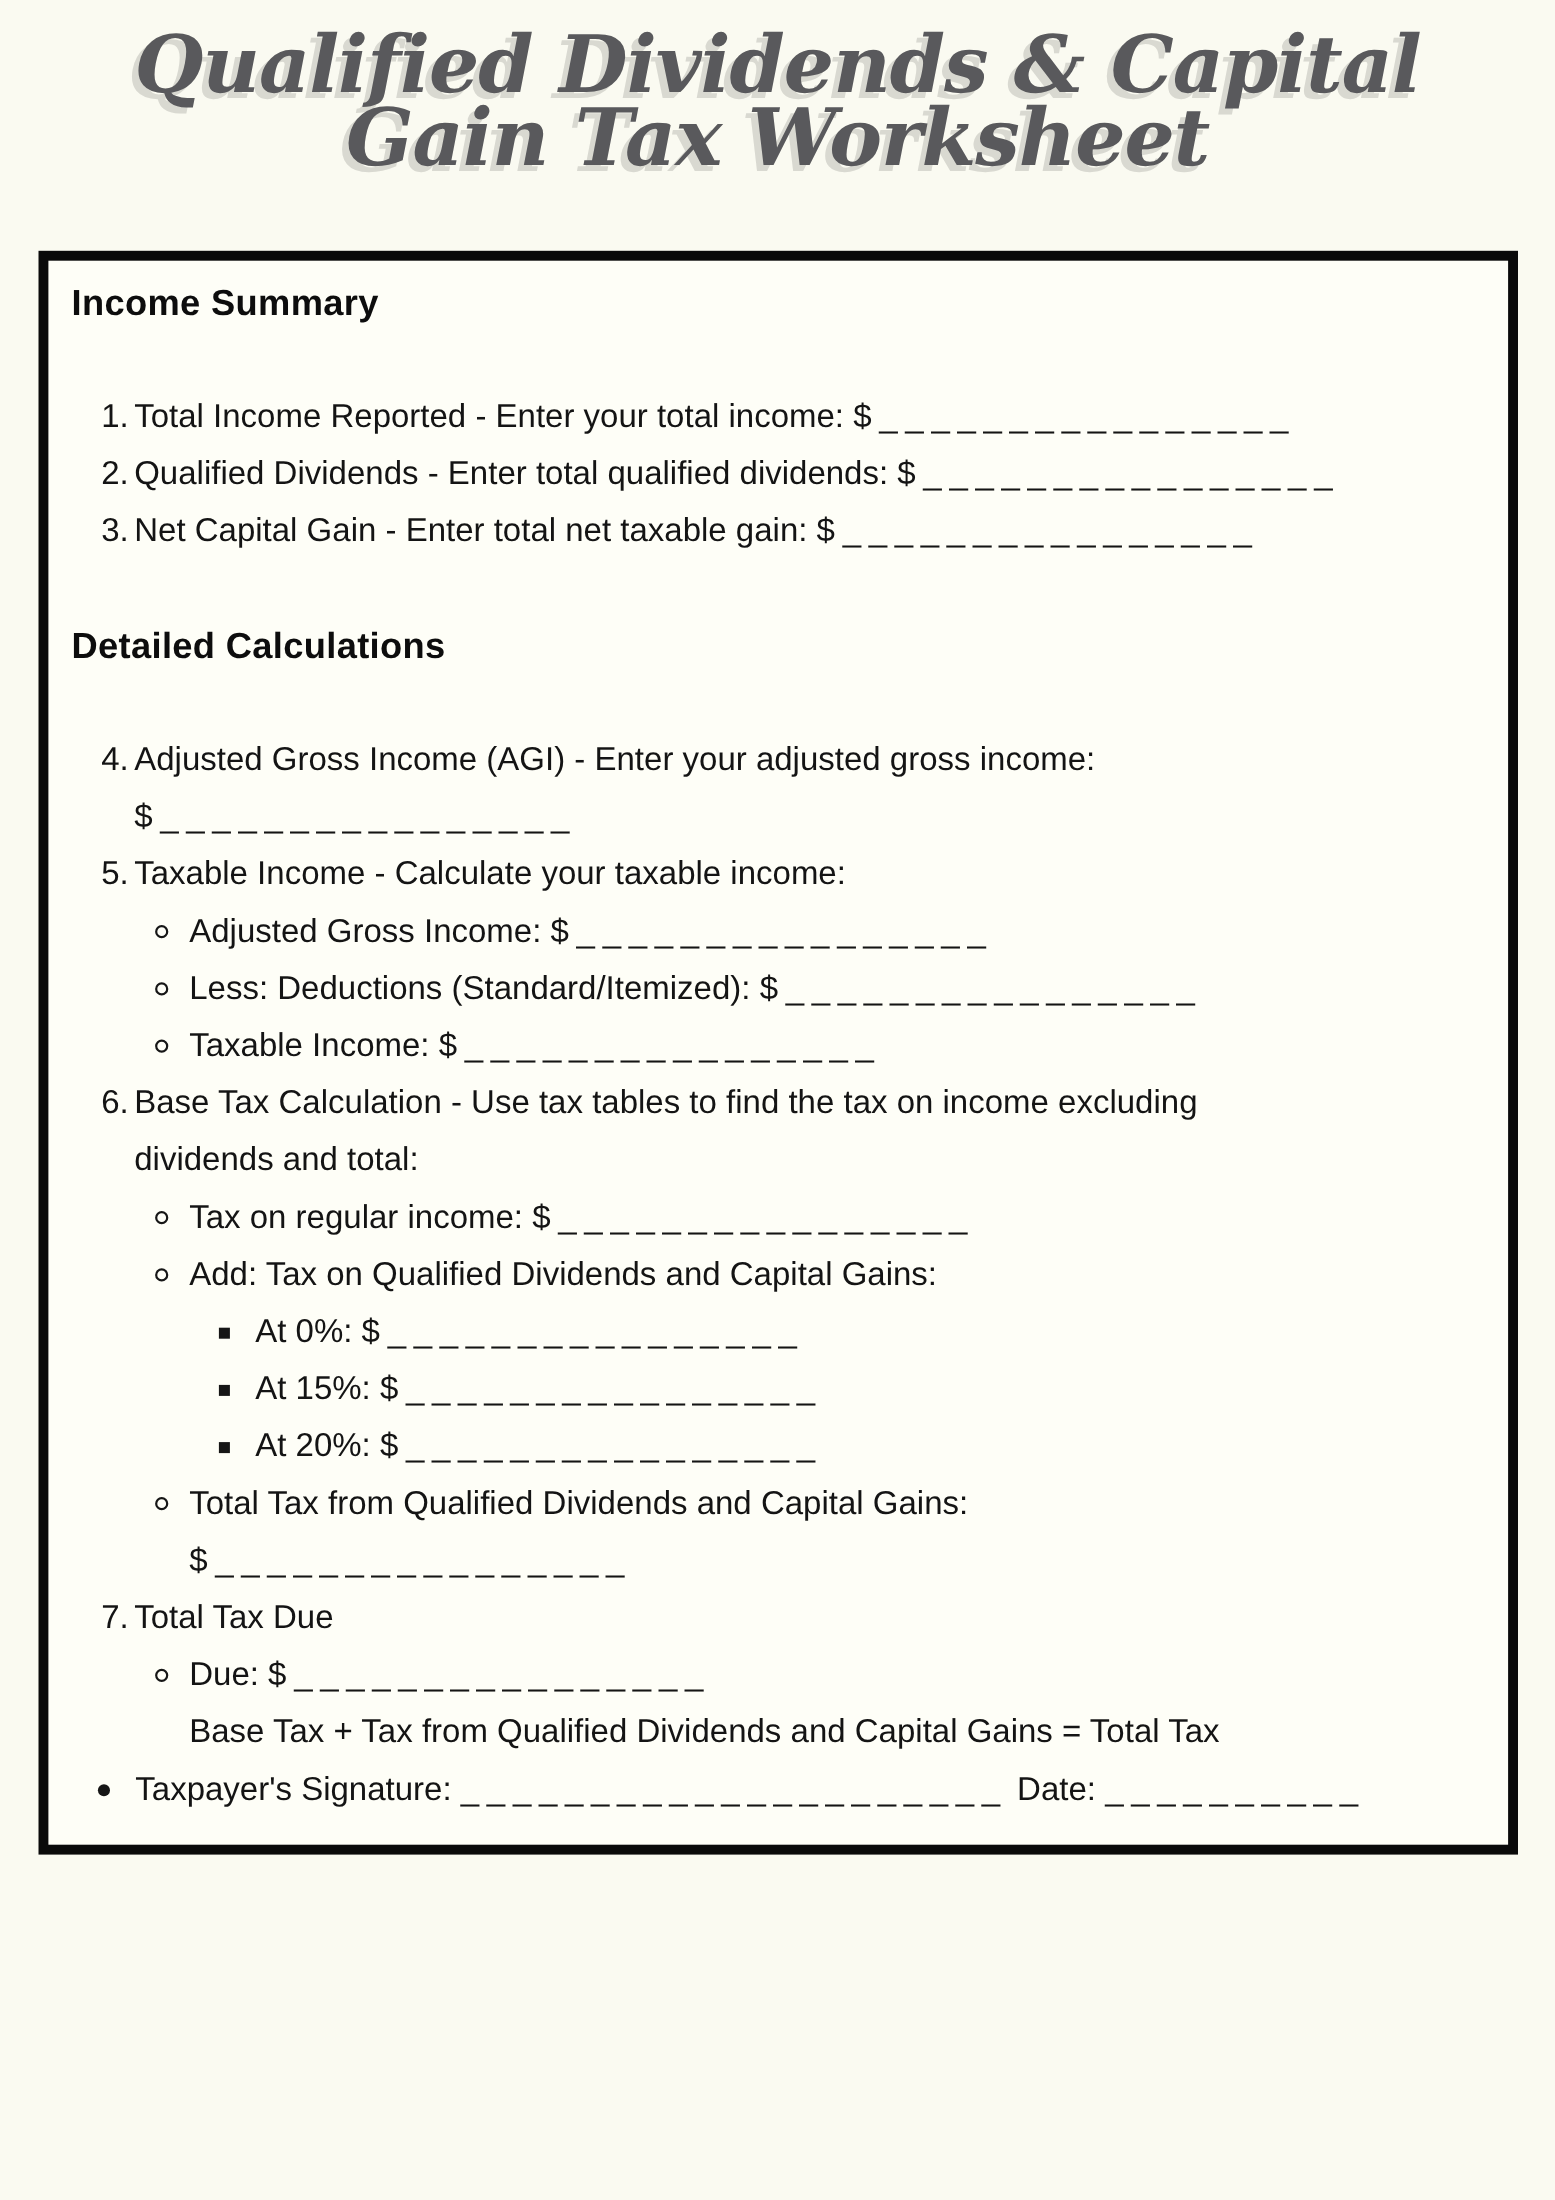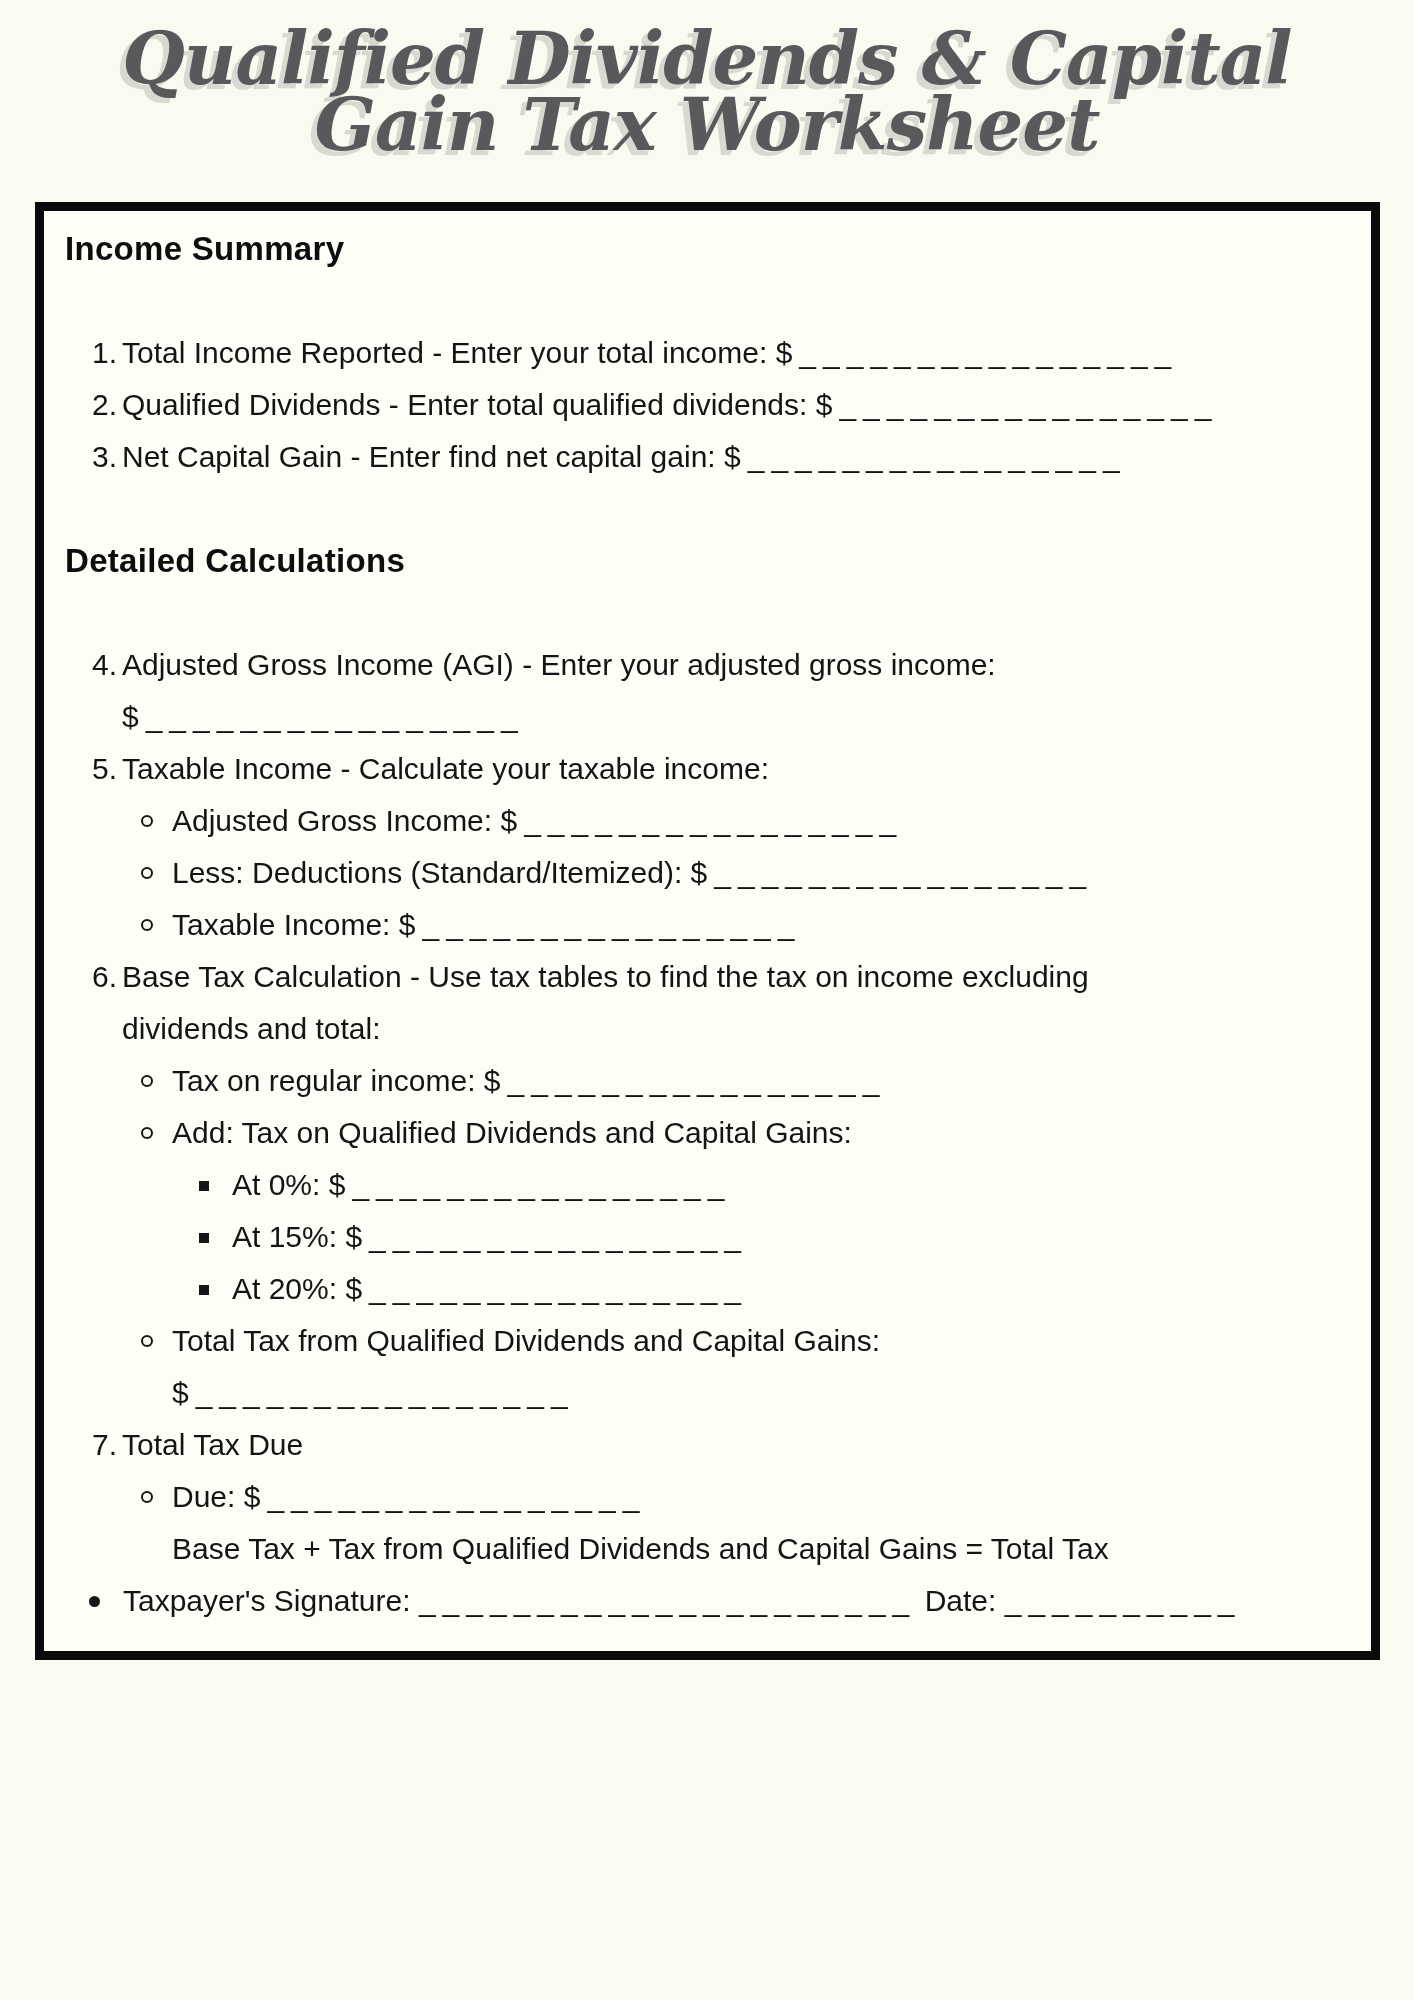--- a/index.html
+++ b/index.html
@@ -25,21 +25,21 @@
     line-height: 66px;
     color: #59595C;
     text-shadow: -6px 5px 0 #D9D9D1;
     letter-spacing: -1px;
   }
   .block { display: block; }
 
   
   .sheet {
     box-sizing: border-box;
-    margin: 44px 0 0 35px;
+    margin: 70px 0 0 35px;
     width: 1345px;
     border: 9px solid #0A0A0A;
     background: #FEFEF7;
     padding: 16px 24px 24px 21px;
   }
   .section-heading {
     margin: 56px 0;
     font-size: 33px;
     line-height: 44px;
     font-weight: bold;
@@ -123,21 +123,21 @@
         <span>Total Income Reported - Enter your total income:</span>
         <span class="blank">$________________</span>
       </div>
       <div class="li num-item">
         <span class="num">2.</span>
         <span>Qualified Dividends - Enter total qualified dividends:</span>
         <span class="blank">$________________</span>
       </div>
       <div class="li num-item">
         <span class="num">3.</span>
-        <span>Net Capital Gain - Enter find net capital gain:</span>
+        <span>Net Capital Gain - Enter total net taxable gain:</span>
         <span class="blank">$________________</span>
       </div>
     </div>
 
     <div class="section-heading">Detailed Calculations</div>
 
     <div class="list">
 
       <div class="li num-item">
         <span class="num">4.</span>

